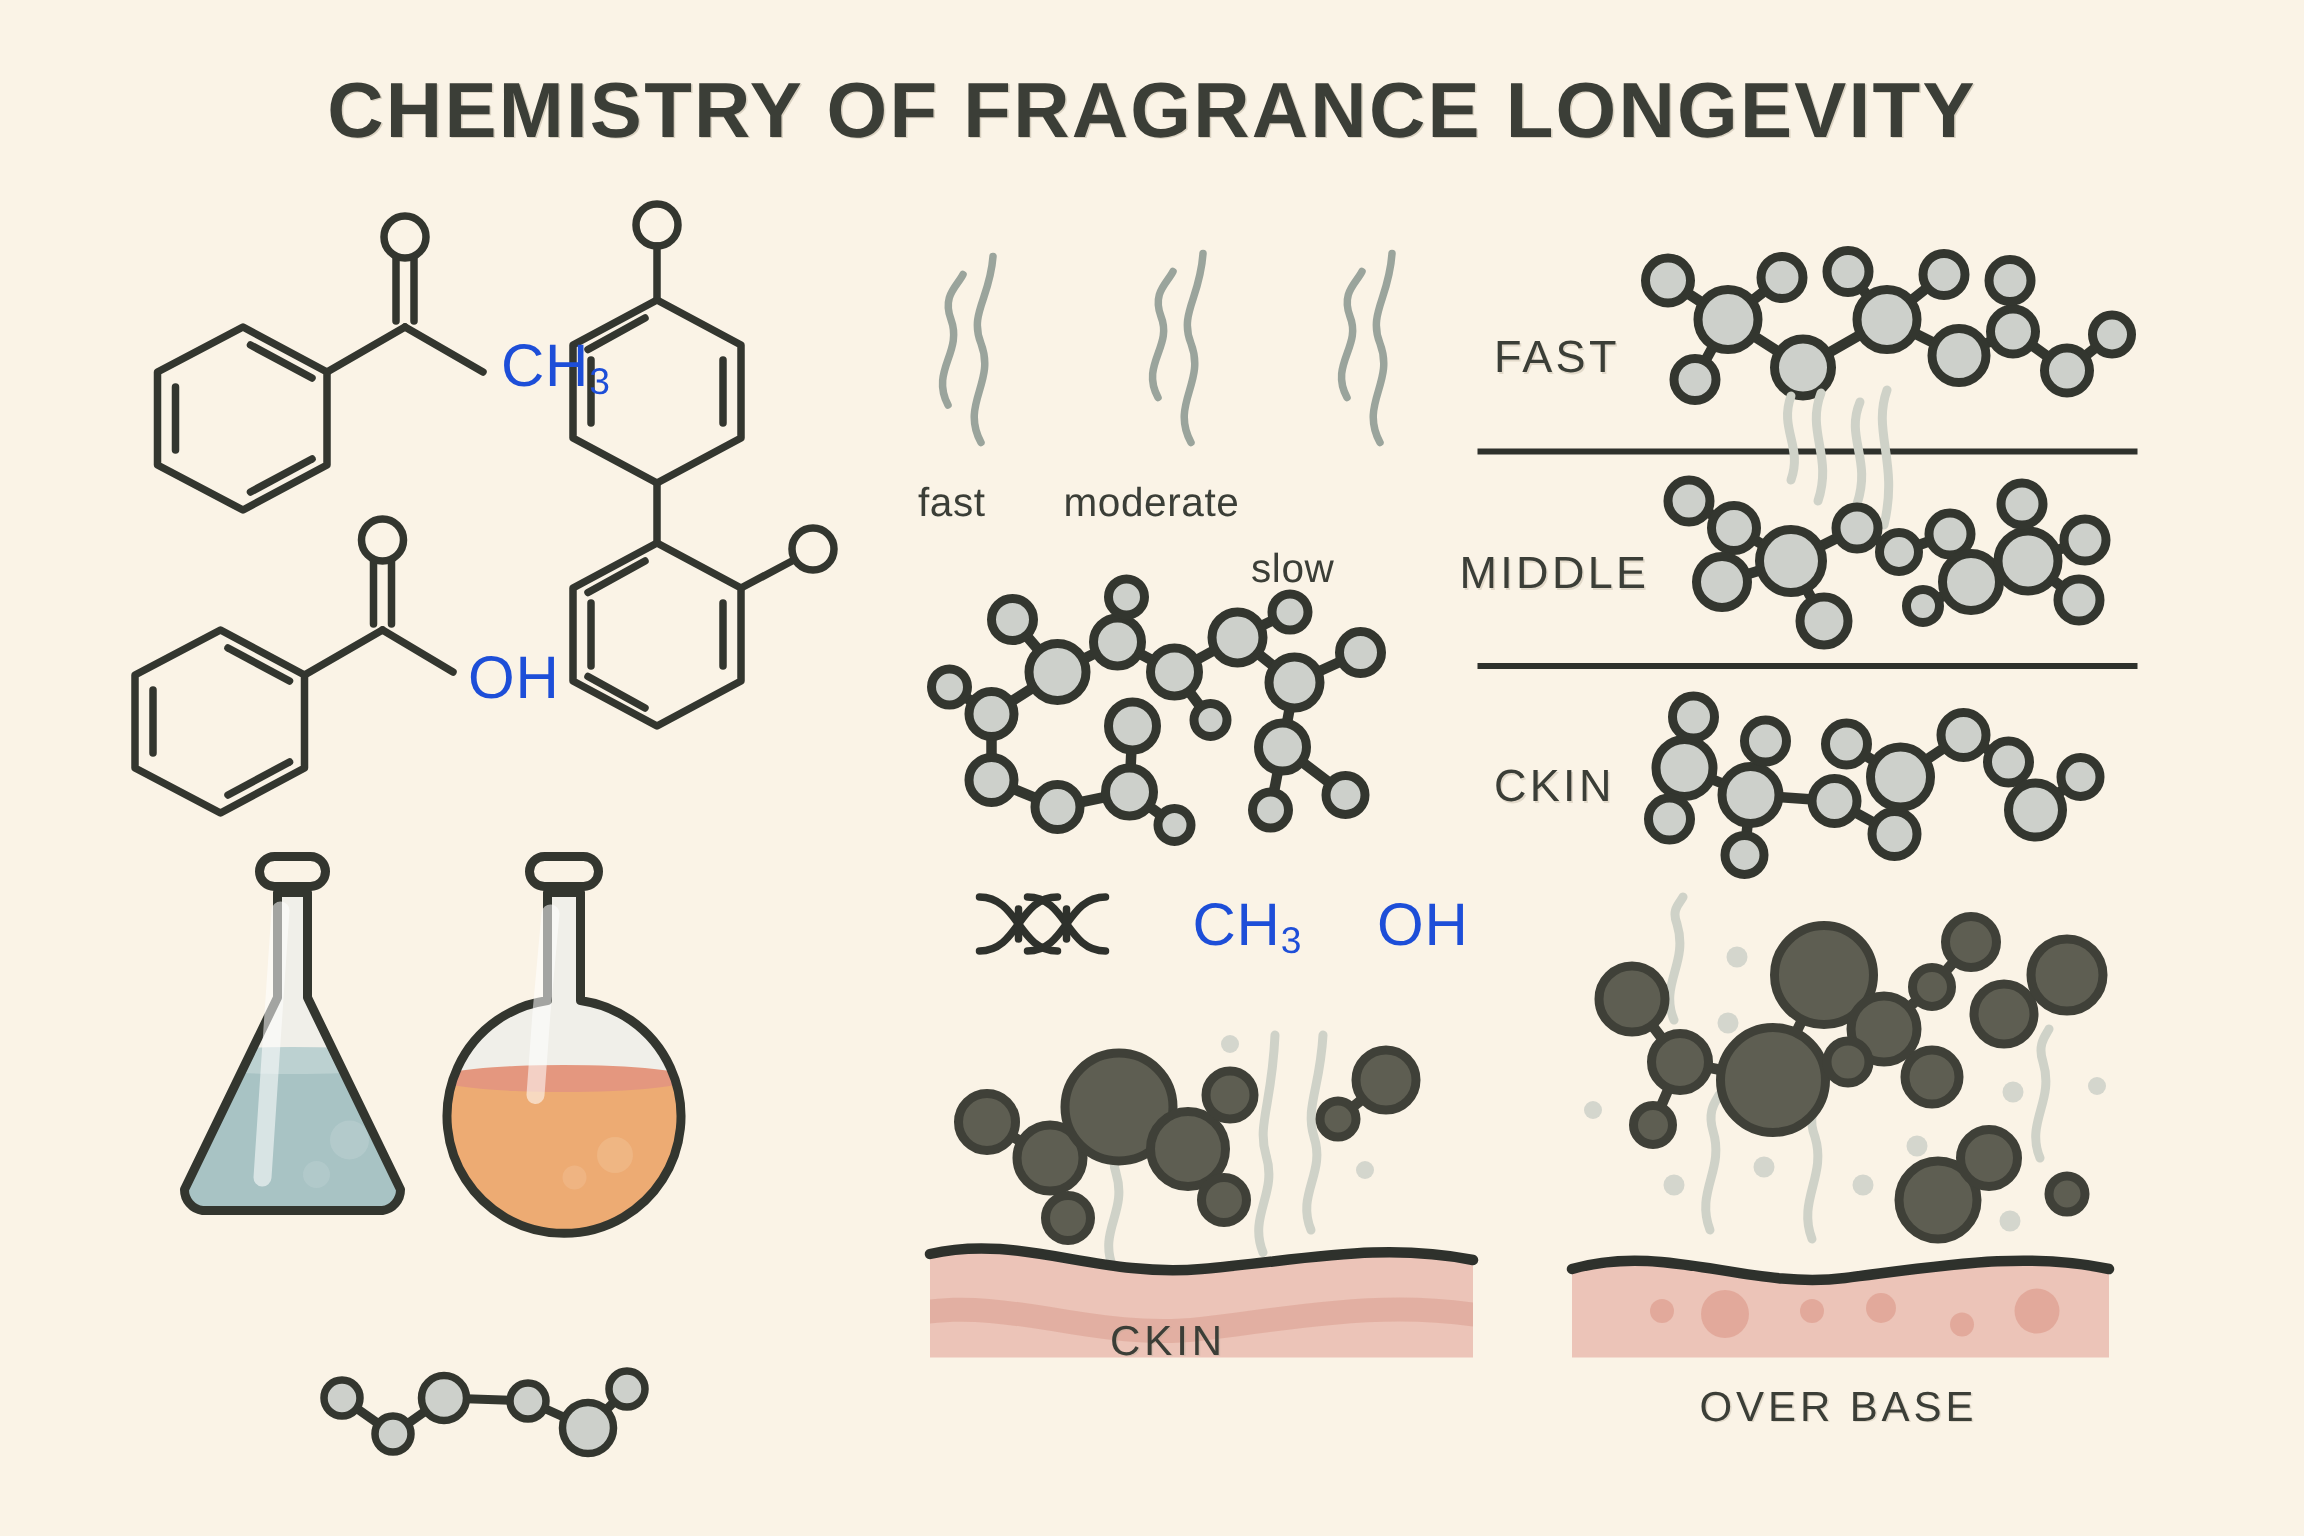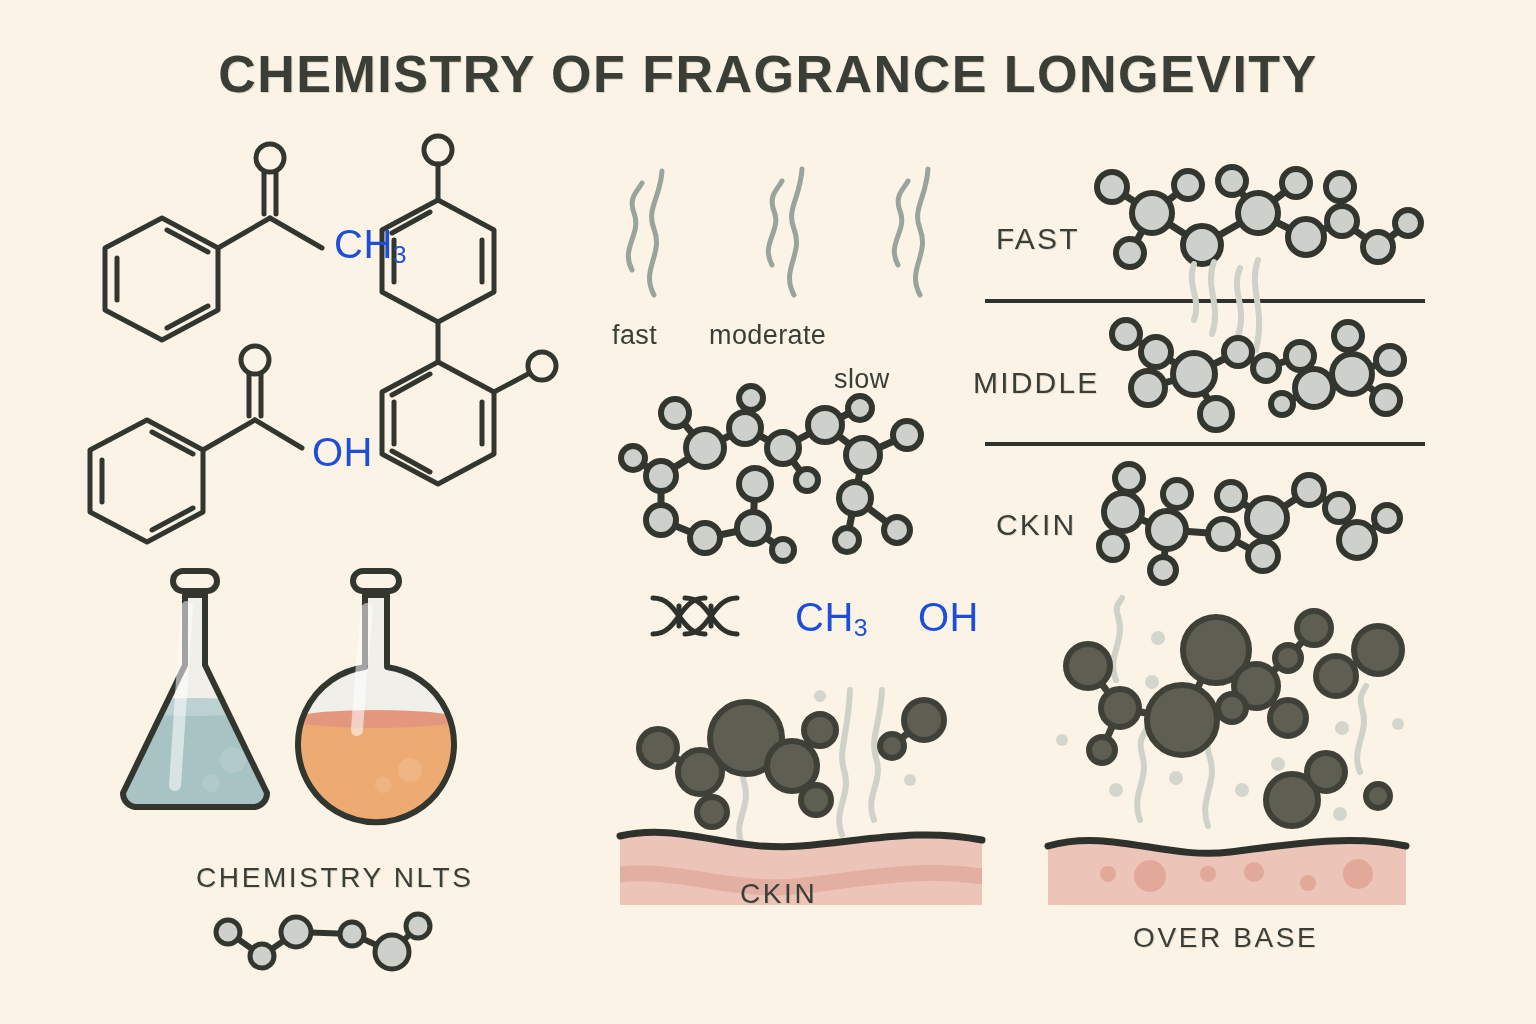--- a/index.html
+++ b/index.html
@@ -160,21 +160,20 @@
           <circle cx="295" cy="215" r="12" fill="#f0bb8c" opacity=".65"></circle>
           <circle cx="268" cy="230" r="8" fill="#f0bb8c" opacity=".6"></circle>
         </g>
         <path d="M250,40 L272,40 L272,112 A78,78 0 1 1 250,112 Z" fill="none" stroke="#33362f" stroke-width="6" stroke-linejoin="round"></path>
         <rect x="238" y="16" width="46" height="20" rx="10" fill="none" stroke="#33362f" stroke-width="6"></rect>
         <path d="M252,54 L246,120 L242,175" stroke="#ffffff" stroke-width="12" stroke-linecap="round" fill="none" opacity=".55"></path>
       </g>
     </svg>
   </div>
 
-  <div class="abs caption" style="left:196px;top:862px;">CHEMISTRY NLTS</div>
 
   <div class="abs" style="left:200px;top:908px;width:240px;height:70px;">
     <svg width="240" height="70" viewBox="0 0 240 70" class="noclick">
       <g stroke="#33362f" stroke-width="6" stroke-linecap="round">
         <line x1="28" y1="24" x2="62" y2="48"></line>
         <line x1="62" y1="48" x2="96" y2="24"></line>
         <line x1="96" y1="24" x2="152" y2="26"></line>
         <line x1="152" y1="26" x2="192" y2="44"></line>
         <line x1="192" y1="44" x2="218" y2="18"></line>
       </g>

